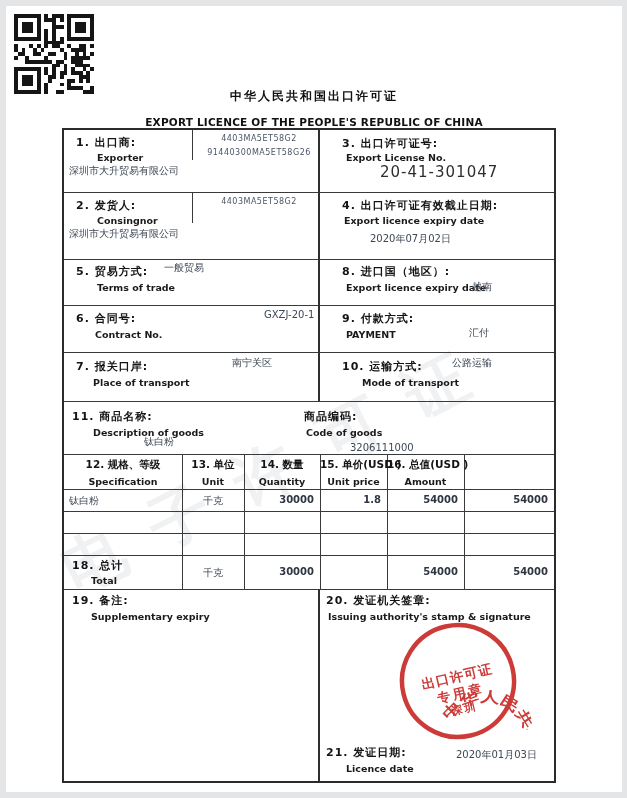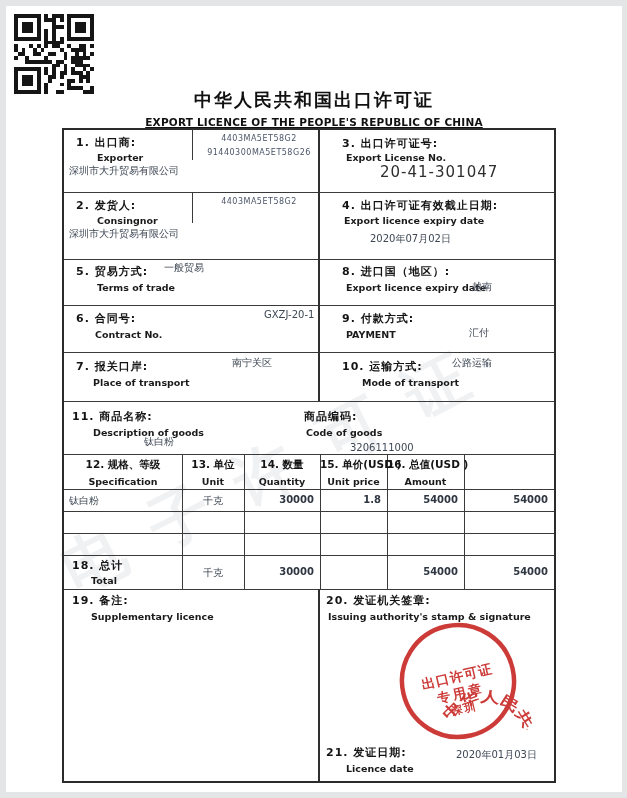--- a/index.html
+++ b/index.html
@@ -9,25 +9,25 @@
     font-family:"DejaVu Sans",sans-serif;
     color:#1c1c1c;
     -webkit-font-smoothing:antialiased;
   }
   .page{
     position:absolute;left:6px;top:6px;width:616px;height:786px;
     background:#ffffff;
   }
   .title{
     position:absolute;left:0;right:0;top:82px;text-align:center;
-    font-size:18px;font-weight:bold;letter-spacing:2px;color:#111;
+    font-size:12px;font-weight:bold;letter-spacing:2px;color:#111;
   }
   .subtitle{
     position:absolute;left:0;right:0;top:110px;text-align:center;
-    font-size:10.5px;font-weight:bold;letter-spacing:.2px;color:#111;text-decoration:underline;
+    font-size:10.5px;font-weight:bold;letter-spacing:.2px;color:#111;
   }
   .form{
     position:absolute;left:56px;top:122px;width:490px;height:651px;
     border:2px solid #2b2b2b;
   }
   .hl{position:absolute;left:0;right:0;height:1px;background:#3a3a3a;}
   .vl{position:absolute;width:1px;background:#3a3a3a;}
   .vl2{position:absolute;width:2px;background:#2f2f2f;}
   .zh{position:absolute;font-weight:bold;font-size:11px;color:#141414;letter-spacing:1px;white-space:nowrap;}
   .en{position:absolute;font-weight:bold;font-size:9.5px;color:#1a1a1a;white-space:nowrap;}
@@ -391,21 +391,21 @@
     <div class="num" style="left:400px;top:364px;width:84px">54000</div>
 
     <div class="zh" style="left:8px;top:428px">18.  总计</div>
     <div class="en" style="left:27px;top:445px">Total</div>
     <div class="val" style="left:118px;top:436px;width:62px;text-align:center">千克</div>
     <div class="num" style="left:180px;top:436px;width:70px">30000</div>
     <div class="num" style="left:323px;top:436px;width:71px">54000</div>
     <div class="num" style="left:400px;top:436px;width:84px">54000</div>
 
     <div class="zh" style="left:8px;top:463px">19.  备注:</div>
-    <div class="en" style="left:27px;top:481px">Supplementary licence</div>
+    <div class="en" style="left:27px;top:481px">Supplementary expiry</div>
 
     <div class="zh" style="left:262px;top:463px">20.  发证机关签章:</div>
     <div class="en" style="left:264px;top:481px">Issuing authority's stamp &amp; signature</div>
 
     <div class="zh" style="left:262px;top:615px">21.  发证日期:</div>
     <div class="en" style="left:282px;top:633px">Licence date</div>
     <div class="val" style="left:392px;top:618px">2020年01月03日</div>
   </div>
 
   <div class="stamp">

